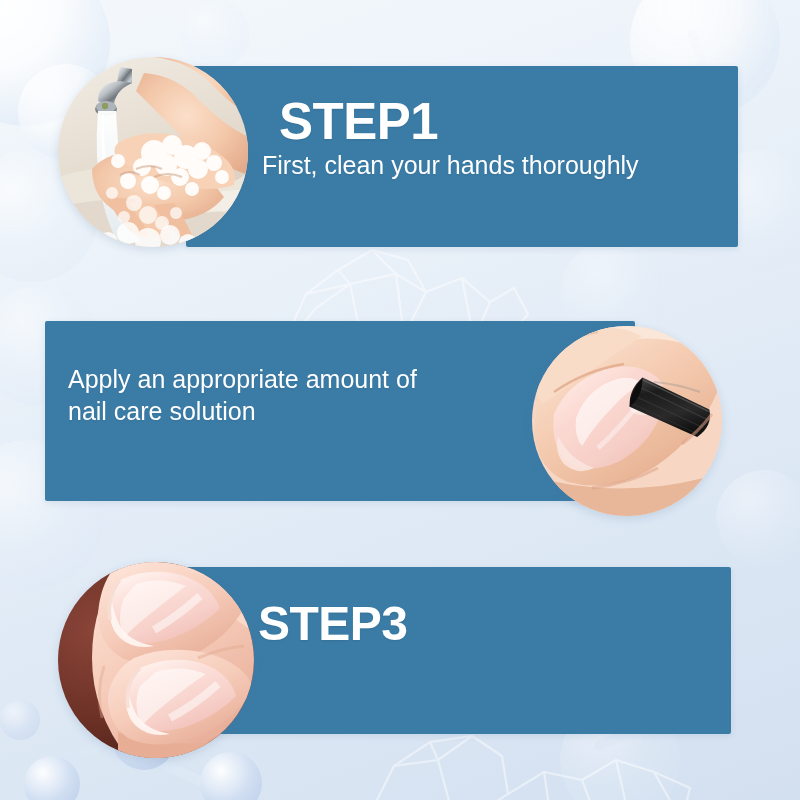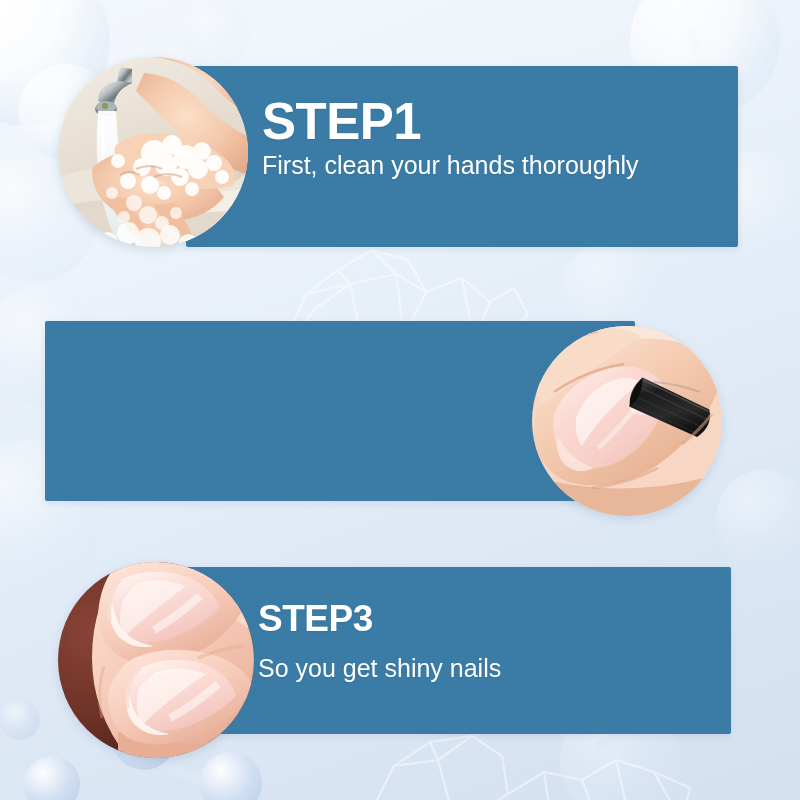--- a/index.html
+++ b/index.html
@@ -112,29 +112,29 @@
     line-height: 1;
     text-shadow: 0 1px 2px rgba(25,60,90,.18);
   }
   .step-desc {
     font-weight: 400;
     line-height: 1.26;
     text-shadow: 0 1px 2px rgba(25,60,90,.12);
   }
 
   #text-1 { left: 262px; top: 96px; }
-  #text-1 .step-title { font-size: 51px; }
+  #text-1 .step-title { font-size: 51px; margin-left: 17px; }
   #text-1 .step-desc  { font-size: 25px; margin-top: 3px; }
 
   #text-2 { left: 68px; top: 346px; }
   #text-2 .step-title { font-size: 51px; }
   #text-2 .step-desc  { font-size: 25px; margin-top: 18px; max-width: 470px; }
 
   #text-3 { left: 258px; top: 600px; }
-  #text-3 .step-title { font-size: 37px; }
+  #text-3 .step-title { font-size: 48px; }
   #text-3 .step-desc  { font-size: 25px; margin-top: 16px; }
 
   
   .photo {
     position: absolute;
     border-radius: 50%;
     overflow: hidden;
     box-shadow: 0 3px 10px rgba(70,110,150,.18);
   }
   #photo-1 { left: 58px;  top: 57px;  width: 190px; height: 190px; }
@@ -296,20 +296,24 @@
         <path d="M78 112 Q92 106 104 112"></path>
         <path d="M96 120 Q110 114 124 120"></path>
         <path d="M62 118 Q72 112 82 118"></path>
       </g>
     </svg>
   </div>
 
   <div class="banner" id="banner-2"></div>
 
   <div class="banner-text" id="text-2">
+    <div class="step-desc">
+      <div>Apply an appropriate amount of</div>
+      <div>nail care solution</div>
+    </div>
   </div>
 
   <div class="photo" id="photo-2">
     <svg viewBox="0 0 190 190" preserveAspectRatio="xMidYMid slice">
       <defs>
         <linearGradient id="skin2" x1="0.1" y1="0" x2="0.9" y2="1">
           <stop offset="0%" stop-color="#fbe2d2"></stop>
           <stop offset="45%" stop-color="#f4caaf"></stop>
           <stop offset="100%" stop-color="#e2a888"></stop>
         </linearGradient>
@@ -360,21 +364,20 @@
 
       <path d="M150 118 Q166 106 180 88" stroke="#dba184" stroke-width="3" fill="none" opacity="0.55"></path>
       <path d="M60 162 Q96 158 126 142" stroke="#d89a7d" stroke-width="3" fill="none" opacity="0.45"></path>
     </svg>
   </div>
 
   <div class="banner" id="banner-3"></div>
 
   <div class="banner-text" id="text-3">
     <div class="step-title">STEP3</div>
-    <div class="step-desc">So you get shiny nails</div>
   </div>
 
   <div class="photo" id="photo-3">
     <svg viewBox="0 0 196 196" preserveAspectRatio="xMidYMid slice">
       <defs>
         <linearGradient id="skin3" x1="0.15" y1="0" x2="0.85" y2="1">
           <stop offset="0%" stop-color="#fde4d8"></stop>
           <stop offset="48%" stop-color="#f6ccba"></stop>
           <stop offset="100%" stop-color="#e5a992"></stop>
         </linearGradient>

